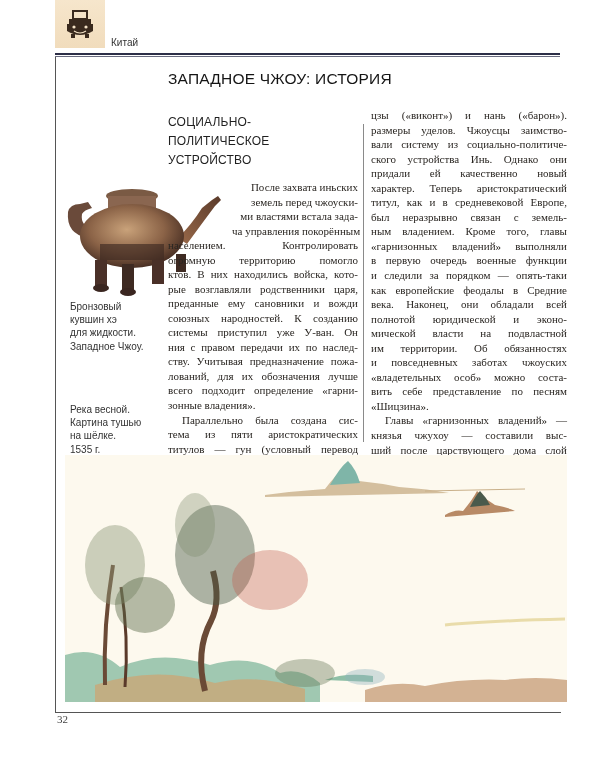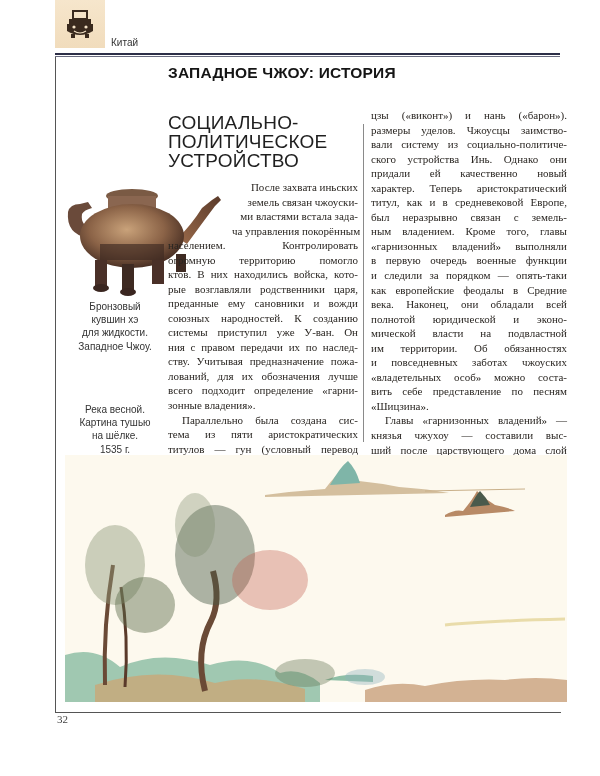--- a/index.html
+++ b/index.html
@@ -18,38 +18,38 @@
   .section-label {
     left:111px; top:37px; font-family:"Liberation Sans", sans-serif;
     font-size:10px; color:#333;
   }
   .rule-top1 { left:55px; top:53px; width:505px; height:2px; background:#2d2f48; }
   .rule-top2 { left:55px; top:56px; width:505px; height:1px; background:#6a6c80; }
   .frame-left { left:55px; top:57px; width:1px; height:656px; background:#555; }
   .frame-bottom { left:55px; top:712px; width:506px; height:1px; background:#555; }
 
   .page-title {
-    left:168px; top:64px; font-family:"Liberation Sans", sans-serif;
-    font-weight:bold; font-size:15.5px; letter-spacing:0.2px; color:#151515;
+    left:168px; top:70px; font-family:"Liberation Sans", sans-serif;
+    font-weight:normal; font-size:15.5px; letter-spacing:0.2px; color:#151515;
   }
   .subheading {
     left:168px; top:113px; width:180px; font-family:"Liberation Sans", sans-serif;
-    font-size:19px; line-height:19px; color:#1f1f1f; letter-spacing:0.2px;
+    font-size:12px; line-height:19px; color:#1f1f1f; letter-spacing:0.2px;
   }
   .col {
     font-family:"Liberation Serif", serif; font-size:11px; line-height:14.55px;
     color:#2a2622; text-align:justify;
   }
   .col1-top { left:232px; top:180px; width:126px; text-align:right; }
   .col1 { left:168px; top:238px; width:190px; }
   .col2 { left:371px; top:108px; width:196px; }
   .col-divider { left:363px; top:124px; width:1px; height:318px; background:#8a8a8a; }
 
   .caption {
-    font-family:"Liberation Sans", sans-serif; font-size:10px; line-height:13.2px; color:#333;text-align:center;
+    font-family:"Liberation Sans", sans-serif; font-size:10px; line-height:13.2px; color:#333;
   }
   .caption-vessel { left:70px; top:300px; width:90px; }
   .caption-painting { left:70px; top:403px; width:90px; }
 
   .vessel { left:40px; top:178px; width:195px; height:120px; }
   .painting { left:65px; top:455px; width:502px; height:247px; }
   .page-number {
     left:57px; top:713px; font-family:"Liberation Serif", serif; font-size:11px; color:#444;
   }
   .line { display:block; white-space:nowrap; text-align:justify; text-align-last:justify; }
@@ -111,21 +111,21 @@
   <rect x="55" y="82" width="12" height="26" fill="#4a3028"></rect>
   <rect x="82" y="86" width="12" height="26" fill="#3e2a22"></rect>
   <rect x="112" y="82" width="12" height="24" fill="#4a3028"></rect>
   <rect x="136" y="76" width="10" height="18" fill="#3e2a22"></rect>
   <ellipse cx="61" cy="110" rx="8" ry="4" fill="#3a2620"></ellipse>
   <ellipse cx="88" cy="114" rx="8" ry="4" fill="#3a2620"></ellipse>
 </svg>
 
 <div class="abs col col1-top">
   <span class="line right">После захвата иньских</span>
-  <span class="line right">земель связан чжоуски-</span>
+  <span class="line right">земель перед чжоуски-</span>
   <span class="line right">ми властями встала зада-</span>
   <span class="line right">ча управления покорённым</span>
 </div>
 
 <div class="abs col col1">
   <span class="line">населением. Контролировать</span>
   <span class="line">огромную территорию помогло</span>
   <span class="line">ктов. В них находились войска, кото-</span>
   <span class="line">рые возглавляли родственники царя,</span>
   <span class="line">преданные ему сановники и вожди</span>

